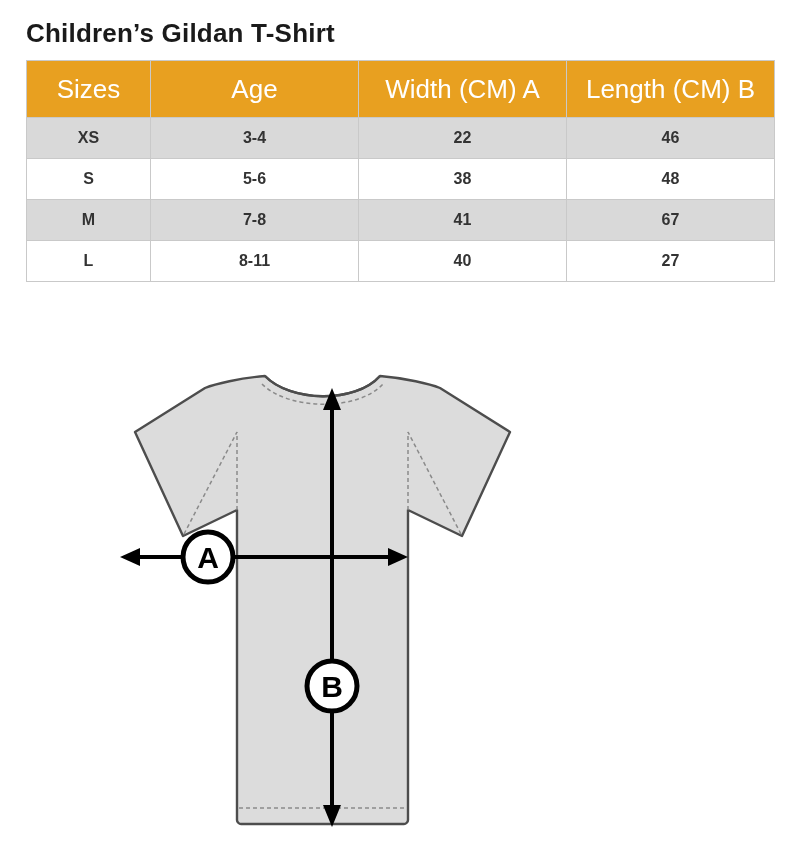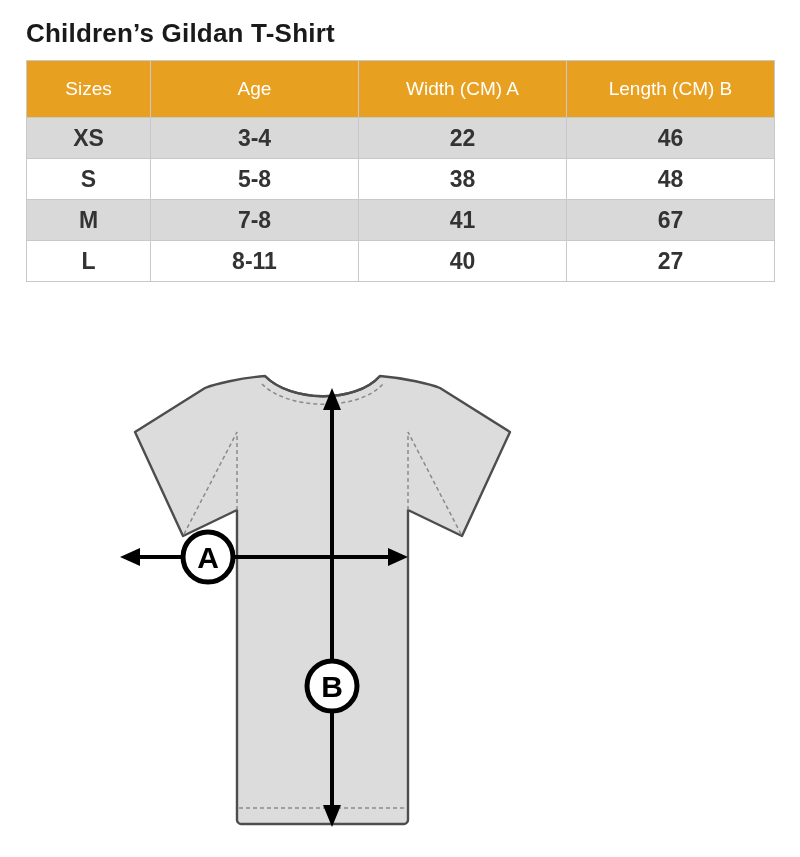--- a/index.html
+++ b/index.html
@@ -40,27 +40,27 @@
   }
   table.size-table th,
   table.size-table td {
     border: 1px solid #c9c9c9;
     text-align: center;
     padding: 0;
   }
   table.size-table thead th {
     background: #e8a020;
     color: #ffffff;
-    font-size: 19px;
+    font-size: 26px;
     font-weight: normal;
     height: 56px;
     line-height: 56px;
   }
   table.size-table tbody td {
-    font-size: 23px;
+    font-size: 16px;
     font-weight: bold;
     color: #333333;
     height: 40px;
     line-height: 40px;
   }
   table.size-table tbody tr.alt td {
     background: #d9d9d9;
   }
   table.size-table tbody tr.plain td {
     background: #ffffff;
@@ -105,21 +105,21 @@
     </thead>
     <tbody>
       <tr class="alt">
         <td>XS</td>
         <td>3-4</td>
         <td>22</td>
         <td>46</td>
       </tr>
       <tr class="plain">
         <td>S</td>
-        <td>5-8</td>
+        <td>5-6</td>
         <td>38</td>
         <td>48</td>
       </tr>
       <tr class="alt">
         <td>M</td>
         <td>7-8</td>
         <td>41</td>
         <td>67</td>
       </tr>
       <tr class="plain">

